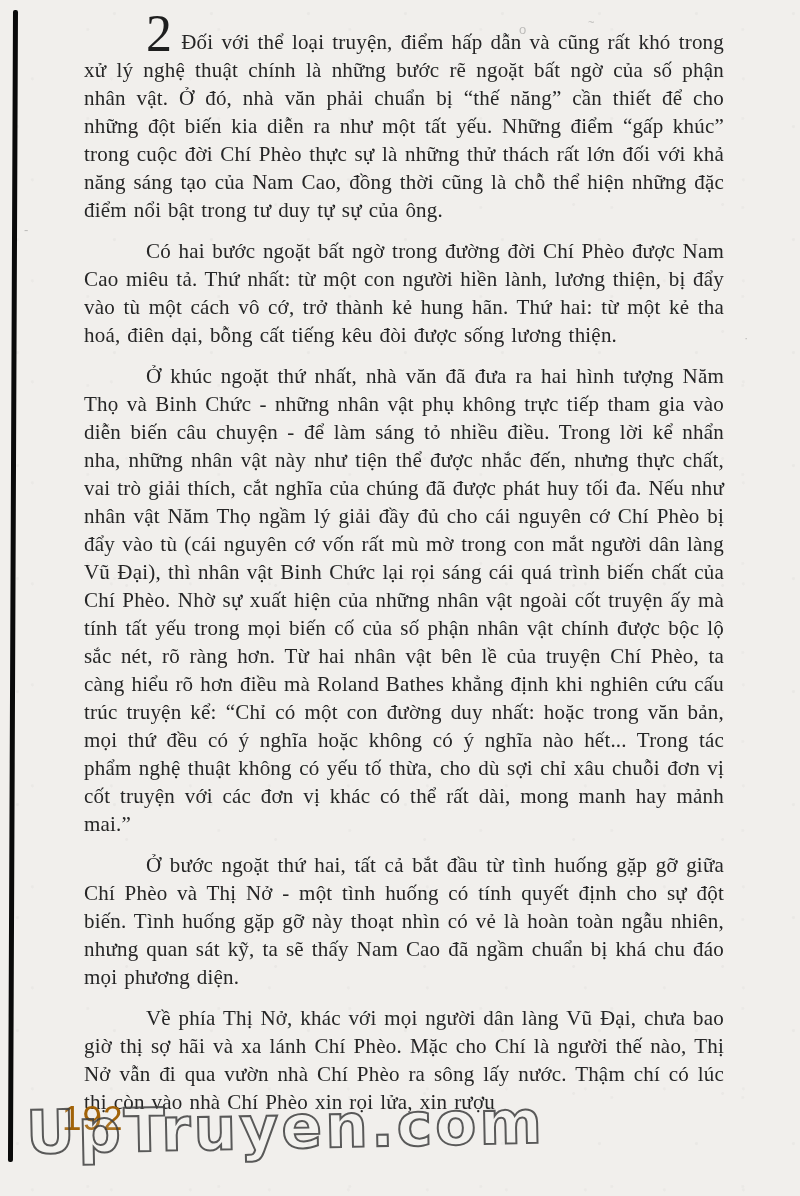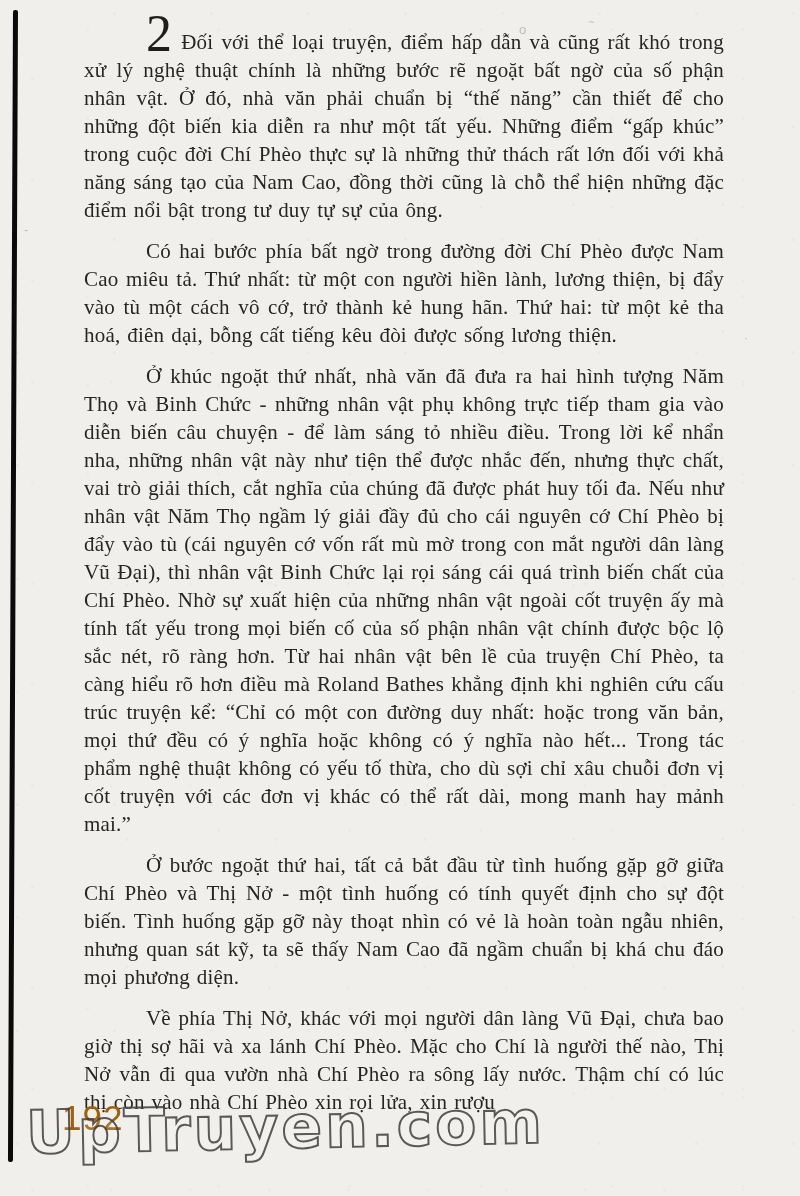--- a/index.html
+++ b/index.html
@@ -103,21 +103,21 @@
 
 <div class="page">
 
   <div class="spine-bar"></div>
 
   <div class="text-block">
     <p class="para first">
       <span class="section-num">2</span><span>Đối với thể loại truyện, điểm hấp dẫn và cũng rất khó trong xử lý nghệ thuật chính là những bước rẽ ngoặt bất ngờ của số phận nhân vật. Ở đó, nhà văn phải chuẩn bị “thế năng” cần thiết để cho những đột biến kia diễn ra như một tất yếu. Những điểm “gấp khúc” trong cuộc đời Chí Phèo thực sự là những thử thách rất lớn đối với khả năng sáng tạo của Nam Cao, đồng thời cũng là chỗ thể hiện những đặc điểm nổi bật trong tư duy tự sự của ông.</span>
     </p>
     <p class="para">
-      <span>Có hai bước phía bất ngờ trong đường đời Chí Phèo được Nam Cao miêu tả. Thứ nhất: từ một con người hiền lành, lương thiện, bị đẩy vào tù một cách vô cớ, trở thành kẻ hung hãn. Thứ hai: từ một kẻ tha hoá, điên dại, bỗng cất tiếng kêu đòi được sống lương thiện.</span>
+      <span>Có hai bước ngoặt bất ngờ trong đường đời Chí Phèo được Nam Cao miêu tả. Thứ nhất: từ một con người hiền lành, lương thiện, bị đẩy vào tù một cách vô cớ, trở thành kẻ hung hãn. Thứ hai: từ một kẻ tha hoá, điên dại, bỗng cất tiếng kêu đòi được sống lương thiện.</span>
     </p>
     <p class="para">
       <span>Ở khúc ngoặt thứ nhất, nhà văn đã đưa ra hai hình tượng Năm Thọ và Binh Chức - những nhân vật phụ không trực tiếp tham gia vào diễn biến câu chuyện - để làm sáng tỏ nhiều điều. Trong lời kể nhẩn nha, những nhân vật này như tiện thể được nhắc đến, nhưng thực chất, vai trò giải thích, cắt nghĩa của chúng đã được phát huy tối đa. Nếu như nhân vật Năm Thọ ngầm lý giải đầy đủ cho cái nguyên cớ Chí Phèo bị đẩy vào tù (cái nguyên cớ vốn rất mù mờ trong con mắt người dân làng Vũ Đại), thì nhân vật Binh Chức lại rọi sáng cái quá trình biến chất của Chí Phèo. Nhờ sự xuất hiện của những nhân vật ngoài cốt truyện ấy mà tính tất yếu trong mọi biến cố của số phận nhân vật chính được bộc lộ sắc nét, rõ ràng hơn. Từ hai nhân vật bên lề của truyện Chí Phèo, ta càng hiểu rõ hơn điều mà Roland Bathes khẳng định khi nghiên cứu cấu trúc truyện kể: “Chỉ có một con đường duy nhất: hoặc trong văn bản, mọi thứ đều có ý nghĩa hoặc không có ý nghĩa nào hết... Trong tác phẩm nghệ thuật không có yếu tố thừa, cho dù sợi chỉ xâu chuỗi đơn vị cốt truyện với các đơn vị khác có thể rất dài, mong manh hay mảnh mai.”</span>
     </p>
     <p class="para">
       <span>Ở bước ngoặt thứ hai, tất cả bắt đầu từ tình huống gặp gỡ giữa Chí Phèo và Thị Nở - một tình huống có tính quyết định cho sự đột biến. Tình huống gặp gỡ này thoạt nhìn có vẻ là hoàn toàn ngẫu nhiên, nhưng quan sát kỹ, ta sẽ thấy Nam Cao đã ngầm chuẩn bị khá chu đáo mọi phương diện.</span>
     </p>
     <p class="para">
       <span>Về phía Thị Nở, khác với mọi người dân làng Vũ Đại, chưa bao giờ thị sợ hãi và xa lánh Chí Phèo. Mặc cho Chí là người thế nào, Thị Nở vẫn đi qua vườn nhà Chí Phèo ra sông lấy nước. Thậm chí có lúc thị còn vào nhà Chí Phèo xin rọi lửa, xin rượu</span>
     </p>

